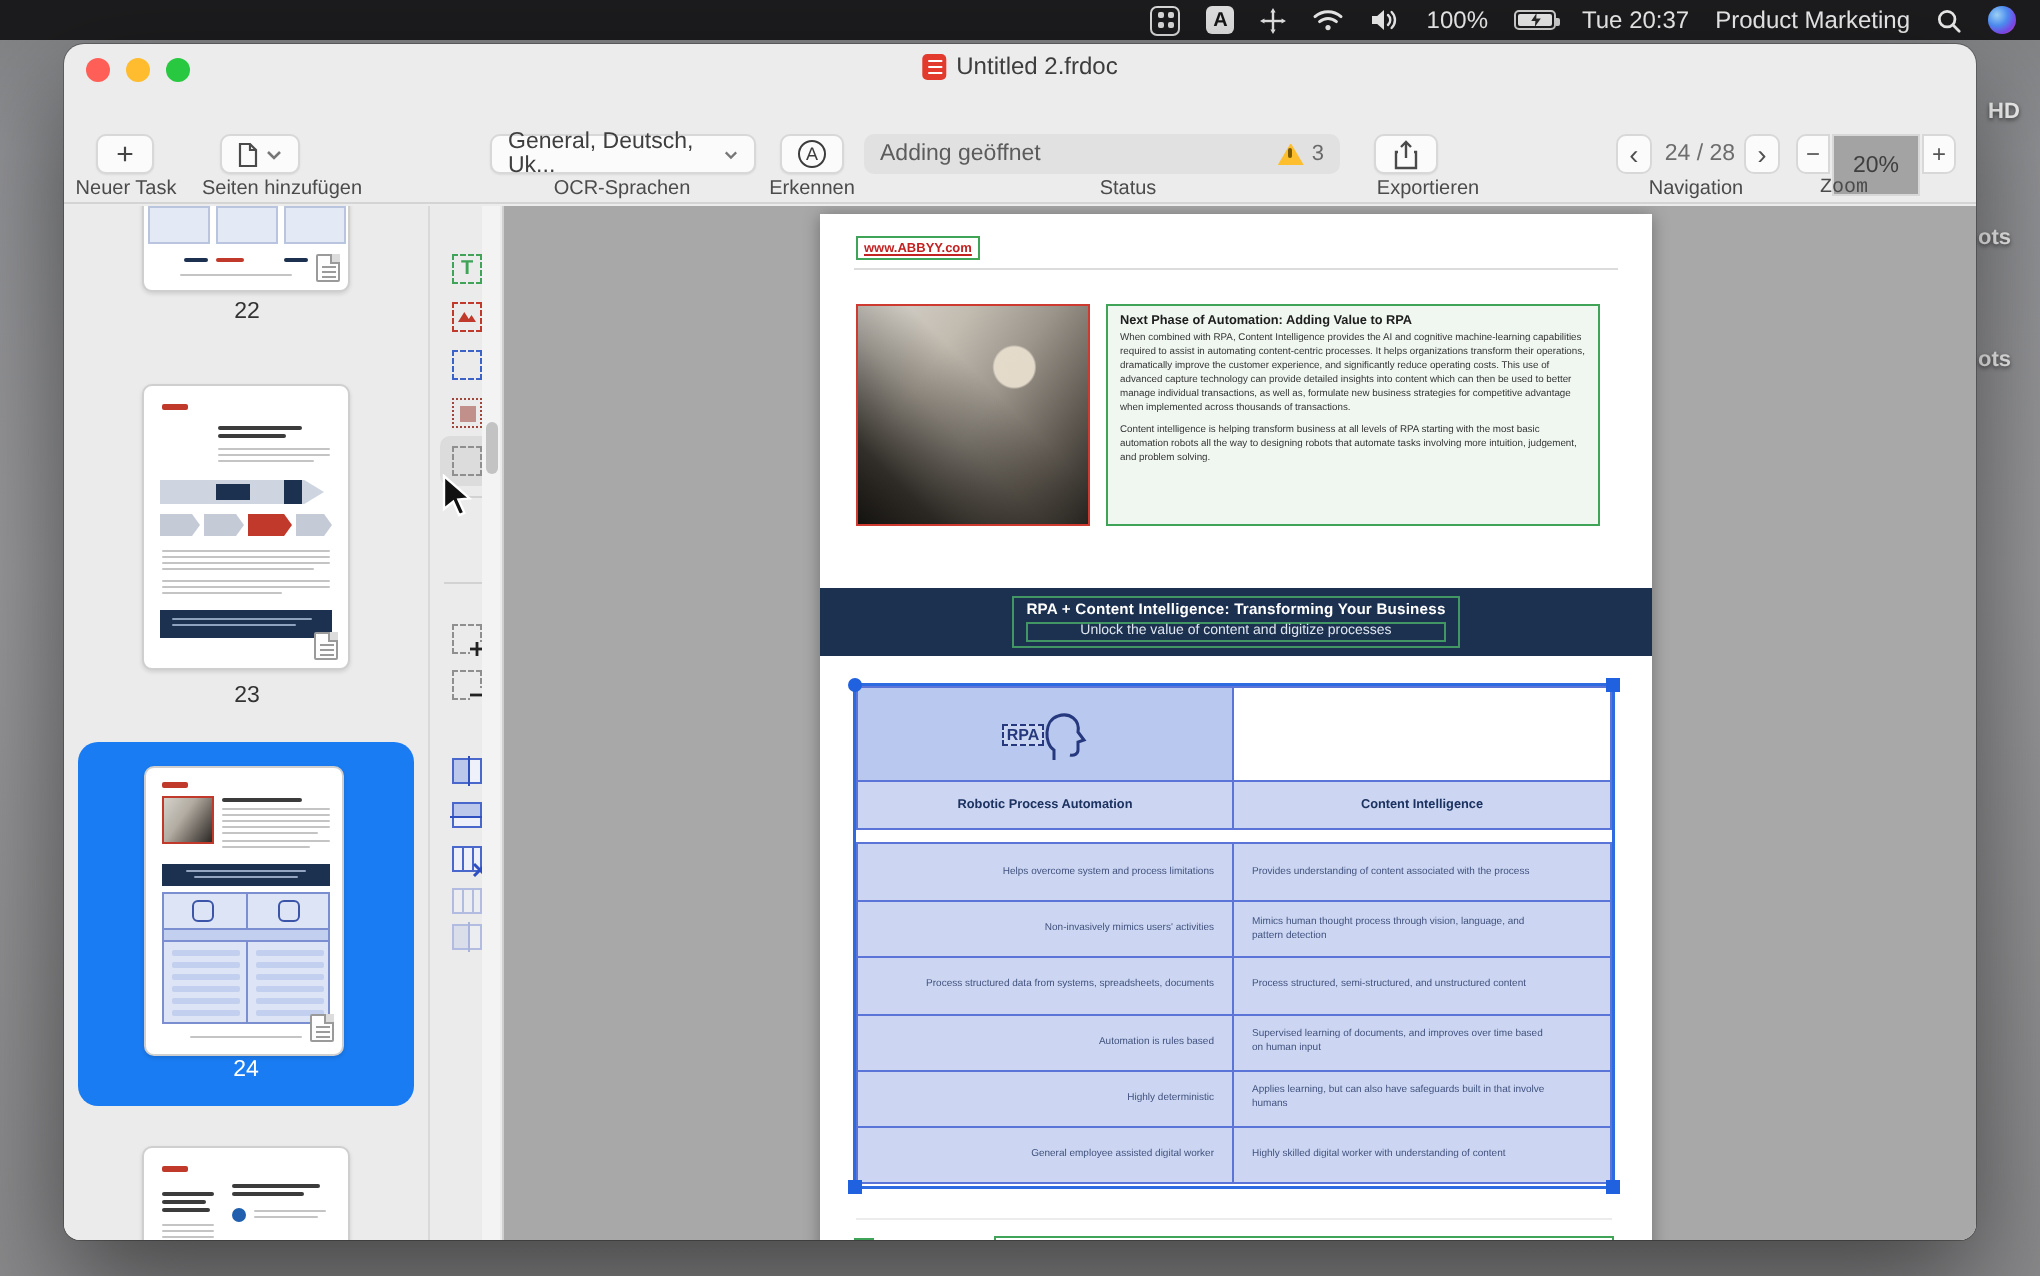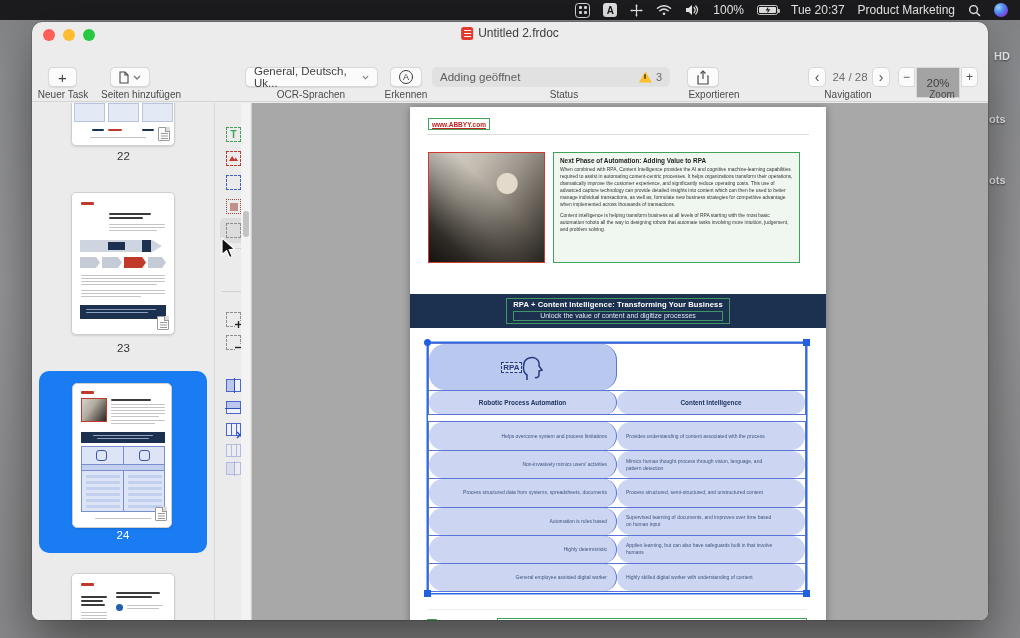--- a/index.html
+++ b/index.html
@@ -137,21 +137,21 @@
   .bn-title { font-size:7.6px; font-weight:bold; color:#ffffff; letter-spacing:.1px; }
   .bn-sub { margin-top:1.5px; border:1px solid rgba(72,168,102,.85); padding:0.5px 8px; font-size:7px; color:#dfe6f1; }
 
   .table-region { position:absolute; left:18px; top:236px; width:378px; height:250px;
                   box-shadow:0 0 0 1.5px #2f6be0; }
   .handle { position:absolute; width:7px; height:7px; background:#2061df; }
   .handle.tl{ left:-4px; top:-4px; } .handle.tr{ right:-4px; top:-4px; }
   .handle.bl{ left:-4px; bottom:-4px; } .handle.br{ right:-4px; bottom:-4px; }
   .tbox { border:1px solid #5b74d8; }
   .trow { display:flex; }
-  .tcell { width:50%;border-radius:16px; }
+  .tcell { width:50%; }
   .tcell.l { border-right:1px solid #5b74d8; }
   .iconrow { height:46px; }
   .iconrow .tcell { display:flex; align-items:center; justify-content:center; }
   .iconrow .l { background:#b9c8ee; }
   .iconrow .r { background:#cbd5f2; }
   .headrow { height:24px; border-top:1px solid #5b74d8; }
   .headrow .tcell { background:#ccd6f2; display:flex; align-items:center; justify-content:center;
                     font-size:6.4px; font-weight:bold; color:#1c3260; }
   .tgap { height:6px; background:#fff; }
   .drow { height:28.2px; border-top:1px solid #5b74d8; }
@@ -305,21 +305,21 @@
         </div>
       <div class="tlabel" style="left:816px;">Navigation</div>
 
       <div class="minibtn" style="left:866px; width:17px; border-radius:5px 0 0 5px;">
           <span>−</span>
         </div>
       <div class="zoomval">20%</div>
       <div class="minibtn" style="left:929px; width:17px; border-radius:0 5px 5px 0;">
           <span>+</span>
         </div>
-      <div class="tlabel" style="left:910px;">Zoom</div>
+      <div class="tlabel" style="left:890px;font-family:Liberation Mono, monospace;">Zoom</div>
     </div>
 
     <div class="content">
 
       <div class="sidebar">
 
         <div class="thumb" style="top:-61px; height:104px;">
           <div class="mbox" style="left:2px; top:60px; width:31px; height:19px;"></div>
           <div class="mbox" style="left:36px; top:60px; width:31px; height:19px;"></div>
           <div class="mbox" style="left:70px; top:60px; width:31px; height:19px;"></div>

